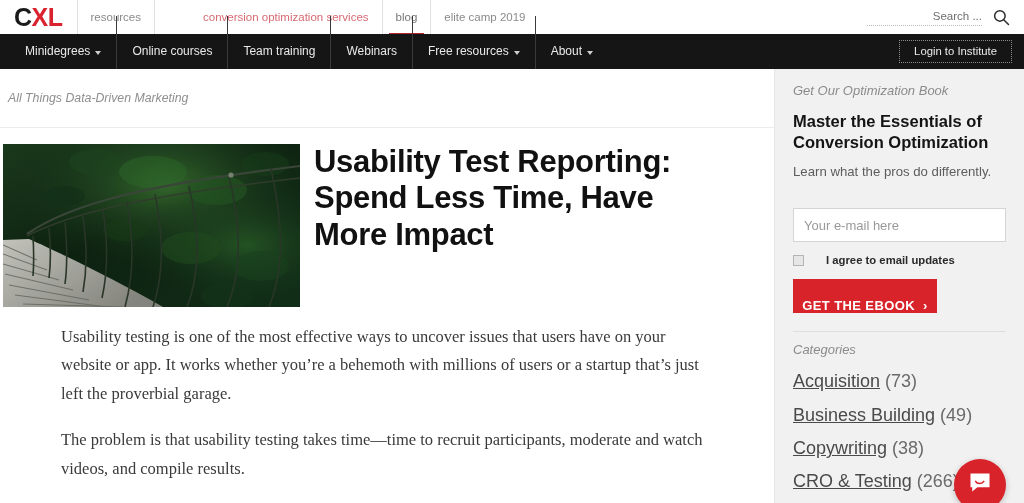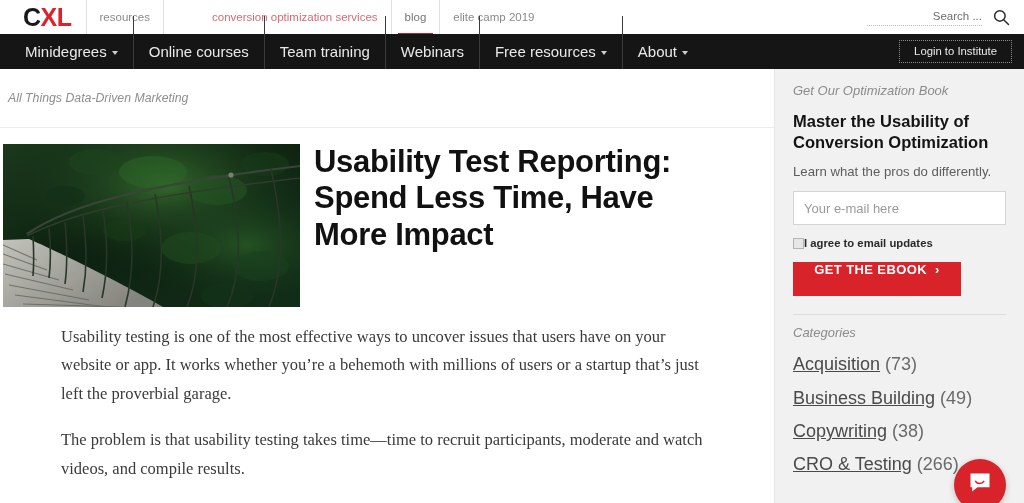--- a/index.html
+++ b/index.html
@@ -19,21 +19,20 @@
     align-items: center;
     padding: 0 0 0 14px;
   }
   .logo {
     font-size: 25px;
     font-weight: bold;
     letter-spacing: -0.5px;
     line-height: 1;
     margin-right: 14px;
     user-select: none;
-    margin-left: 9px;
   }
   .logo .c { color: #1a1a1a; }
   .logo .xl { color: #d9232e; }
 
   .toplinks { display: flex; align-items: center; height: 34px; }
   .toplink {
     font-size: 11.5px;
     color: #8a8a8a;
     text-decoration: none;
     padding: 0 13px;
@@ -79,21 +78,21 @@
   
   .navbar {
     position: relative;
     height: 35px;
     background: #151515;
     display: flex;
     align-items: center;
     padding-left: 10px;
   }
   .navitem {
-    font-size: 15px;
+    font-size: 12px;
     color: #e9e9e9;
     text-decoration: none;
     padding: 18px 15px;
     line-height: 35px;
     white-space: nowrap;
     border-left: 1px solid #3a3a3a;
     display: inline-flex;
     align-items: center;
     gap: 5px;
   }
@@ -215,55 +214,56 @@
   .email-input {
     width: 100%;
     height: 22px;
     border: 1px solid #d5d5d5;
     background: #fff;
     font-size: 13px;
     color: #9a9a9a;
     padding: 16px 10px;
     font-family: "Liberation Sans", sans-serif;
     outline: none;
+    margin-top: 17px;
   }
   .email-input::placeholder { color: #9a9a9a; }
 
   .agree-row {
     display: flex;
     align-items: center;
-    gap: 0;
+    gap: 22px;
     margin-top: 12px;
   }
   .cbx {
     width: 11px; height: 11px;
     border: 1px solid #b4b4b4;
     background: #e6e6e6;
     flex: 0 0 11px;
     display: block;
   }
   .agree-label {
     font-size: 11.3px;
     font-weight: bold;
     color: #2a2a2a;
   }
   .ebook-btn {
     margin-top: 13px;
-    width: 168px;
+    width: 144px;
     height: 34px;
     background: #d8232a;
     color: #ffffff;
     border: none;
     font-size: 13px;
     font-weight: bold;
     letter-spacing: 0.4px;
     font-family: "Liberation Sans", sans-serif;
     cursor: pointer;
     display: flex;
-    align-items: flex-start;
+    align-items: flex-end;
     justify-content: center;
     gap: 8px;
   }
   .sb-divider {
     height: 1px;
     background: #dedede;
     margin: 18px 0 0 0;
   }
   .cat-list { margin-top: 12px; }
   .cat-row {
@@ -426,21 +426,21 @@
     <div class="body-copy">
       <p>Usability testing is one of the most effective ways to uncover issues that users have on your website or app. It works whether you’re a behemoth with millions of users or a startup that’s just left the proverbial garage.</p>
       <p>The problem is that usability testing takes time—time to recruit participants, moderate and watch videos, and compile results.</p>
       <a class="keep-reading" href="#">Keep reading »</a>
     </div>
   </div>
 
   <div class="sidebar">
     <div class="sb-section">
       <div class="sb-kicker">Get Our Optimization Book</div>
-      <div class="sb-title">Master the Usability of Conversion Optimization</div>
+      <div class="sb-title">Master the Essentials of Conversion Optimization</div>
       <div class="sb-sub">Learn what the pros do differently.</div>
       <input class="email-input" type="email" placeholder="Your e-mail here" style="">
       <div class="agree-row">
         <span class="cbx"></span>
         <span class="agree-label">I agree to email updates</span>
       </div>
       <button class="ebook-btn">
         <span>GET THE EBOOK</span>
         <span>›</span>
       </button>

